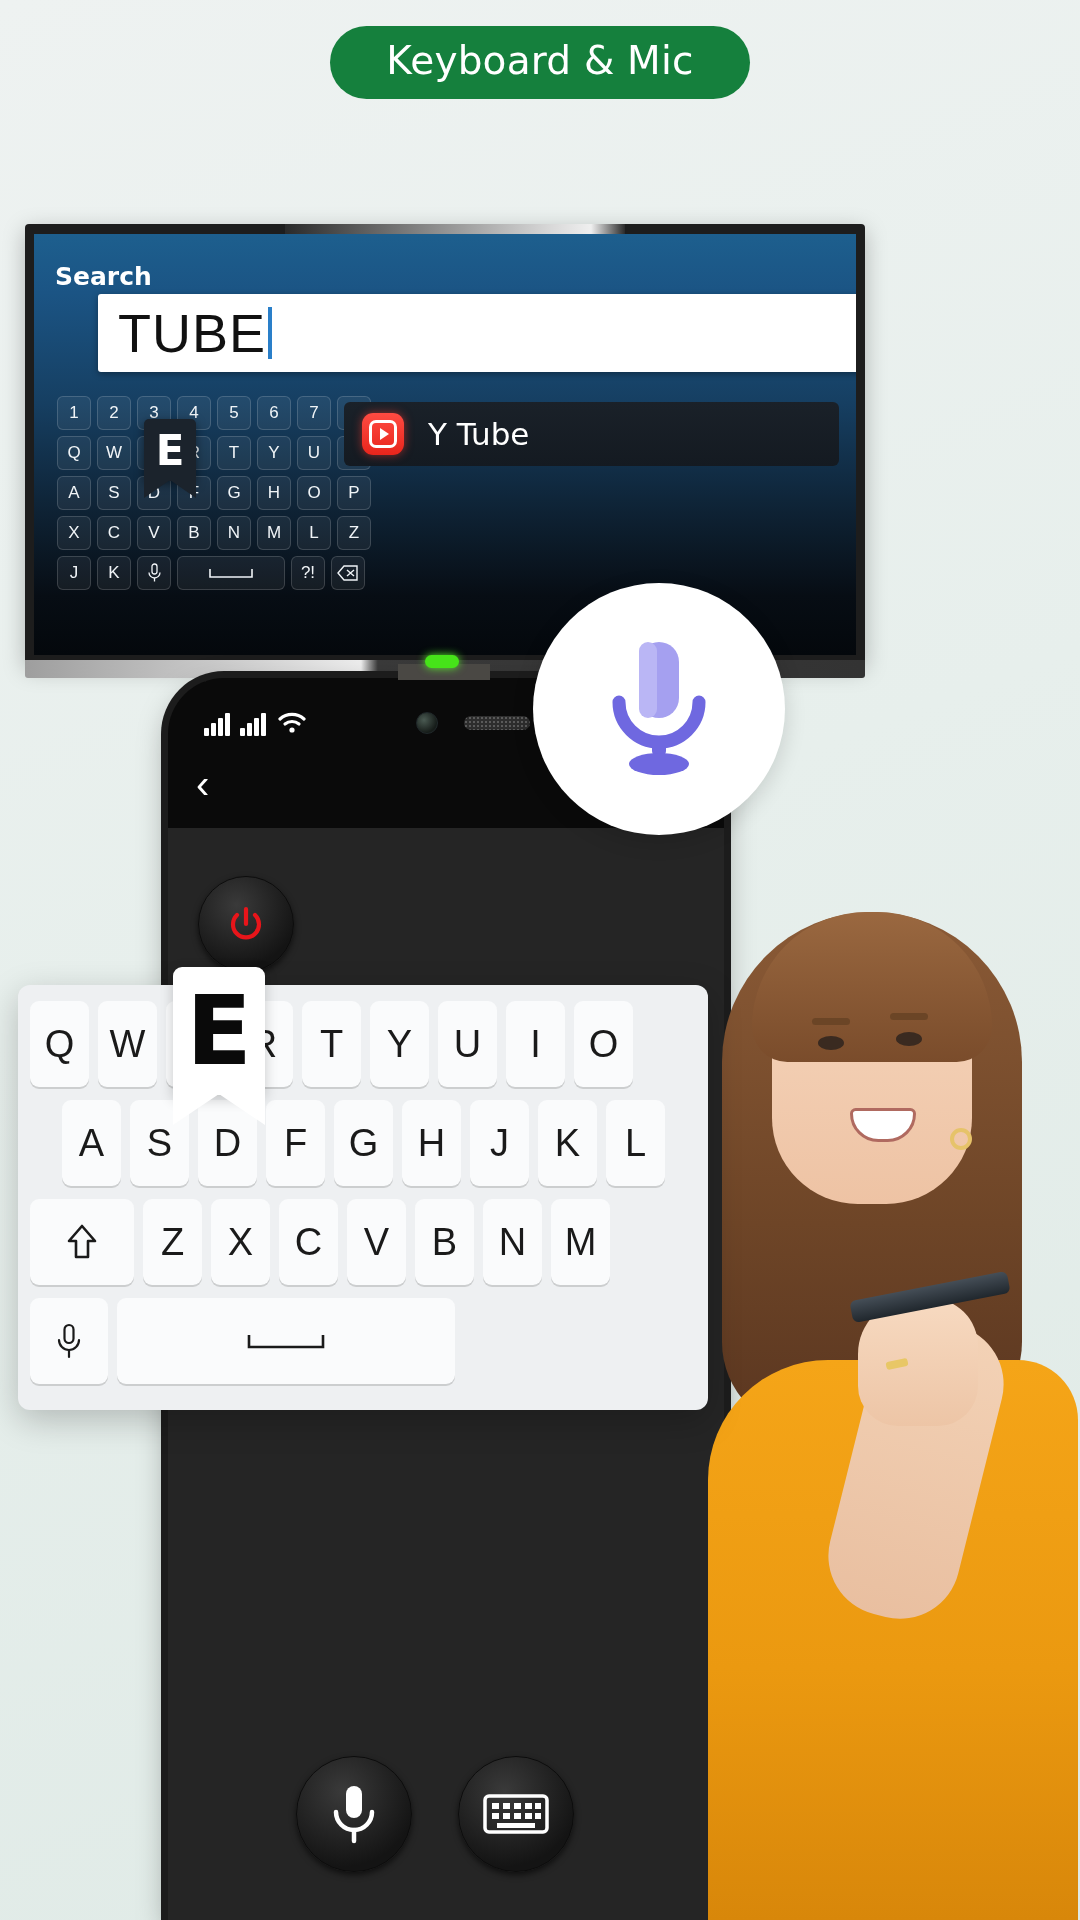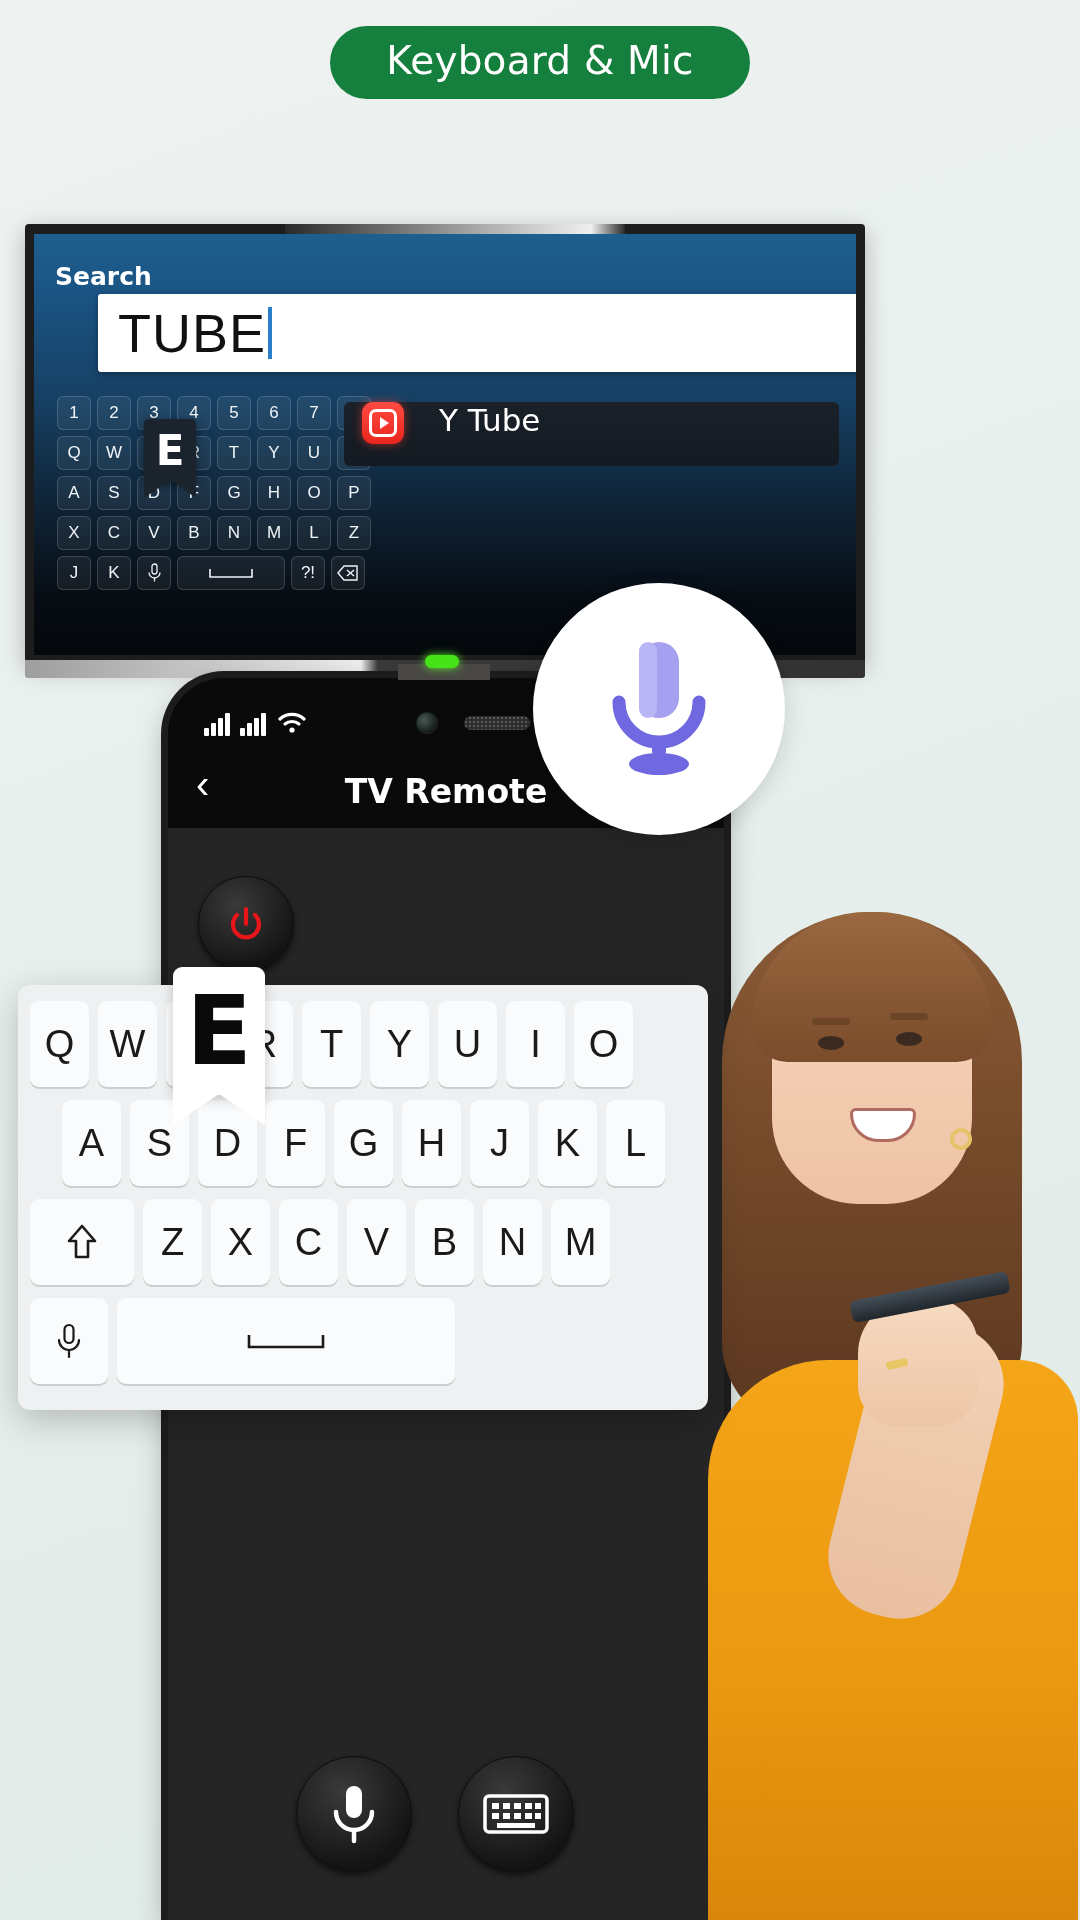--- a/index.html
+++ b/index.html
@@ -113,21 +113,21 @@
     border-right: 26px solid #1b232c;
     border-bottom: 18px solid transparent;
   }
 
   
   .tv-sugg {
     position: absolute; left: 310px; top: 168px;
     width: 495px; height: 64px;
     background: linear-gradient(180deg, #1a2129 0%, #141a21 100%);
     border-radius: 6px;
-    display: flex;  gap: 11px;
+    display: flex; align-items: center;
   }
   .yt-icon {
     width: 42px; height: 42px; margin-left: 18px;
     border-radius: 11px;
     background: linear-gradient(180deg,#ff4b42 0%, #e8251c 100%);
     display: flex; align-items: center; justify-content: center;
     box-shadow: 0 0 10px rgba(255,60,50,.55);
   }
   .yt-inner {
     width: 28px; height: 28px; border-radius: 7px;
@@ -483,21 +483,20 @@
         <path d="M7 12a11 11 0 0 1 14 0" fill="none" stroke="#fff" stroke-width="3.2" stroke-linecap="round"></path>
         <circle cx="14" cy="18" r="2.6" fill="#fff"></circle>
       </svg>
     </div>
     <div class="phone-cam"></div>
     <div class="phone-spk"></div>
   </div>
 
   <div class="phone-header">
     <div class="phone-back">‹</div>
-    <div class="phone-title">TV Remote</div>
   </div>
 
   <div class="phone-body">
     <div class="rbtn rbtn-power">
       <svg width="44" height="44" viewBox="0 0 44 44">
         <path d="M13 13a13 13 0 1 0 18 0" fill="none" stroke="#e8151a" stroke-width="4.2" stroke-linecap="round"></path>
         <line x1="22" y1="7" x2="22" y2="22" stroke="#e8151a" stroke-width="4.2" stroke-linecap="round"></line>
       </svg>
     </div>
 

